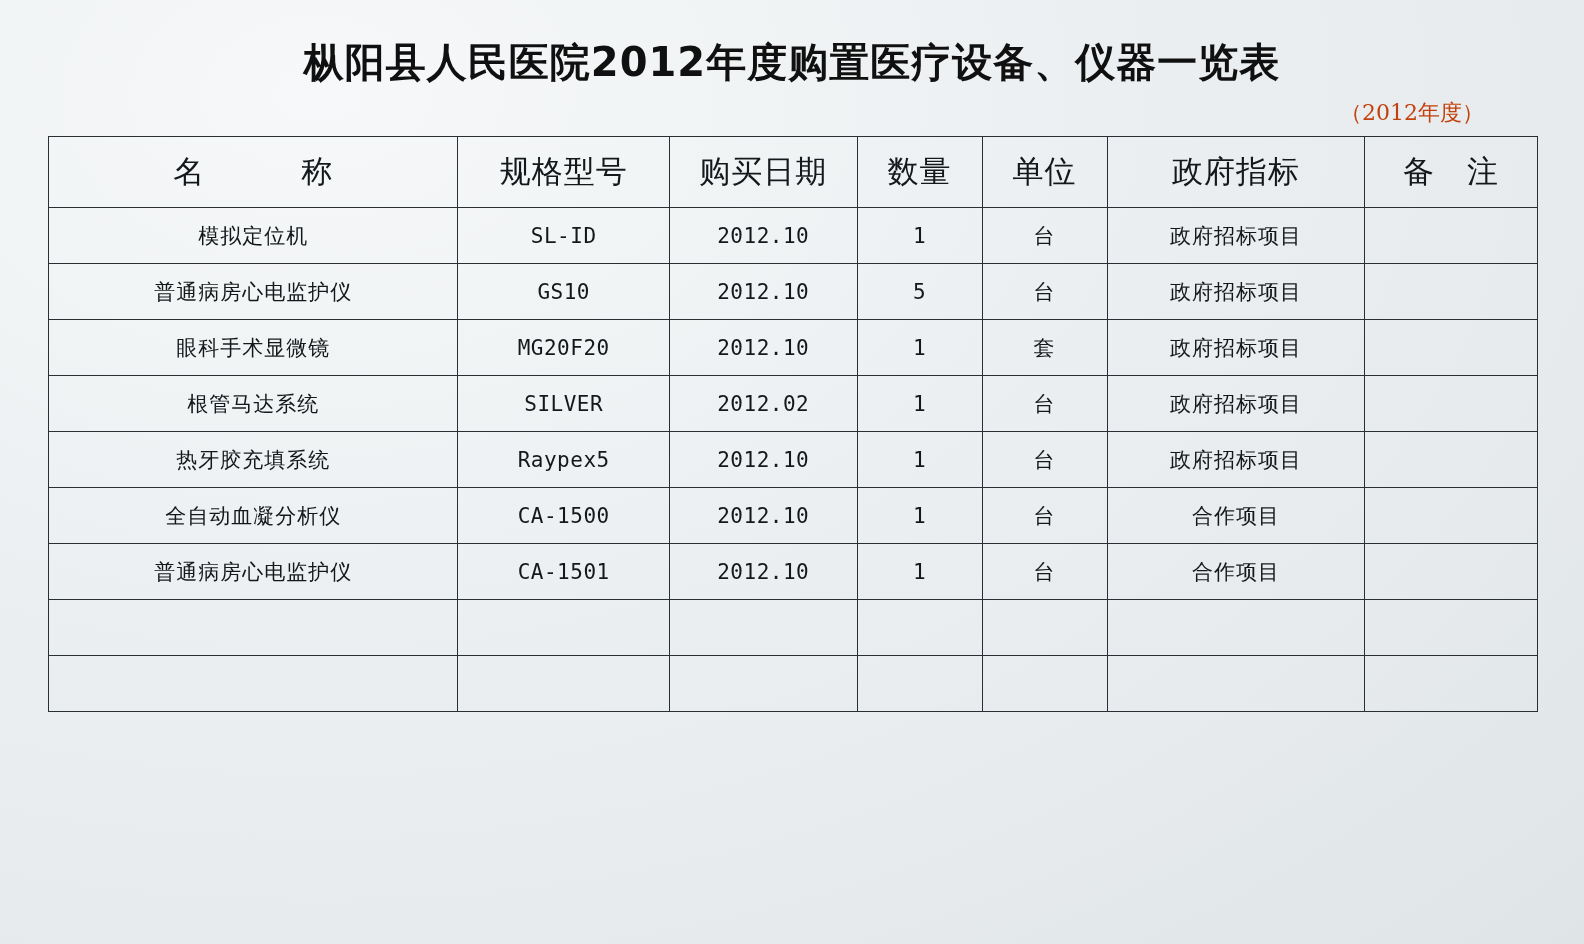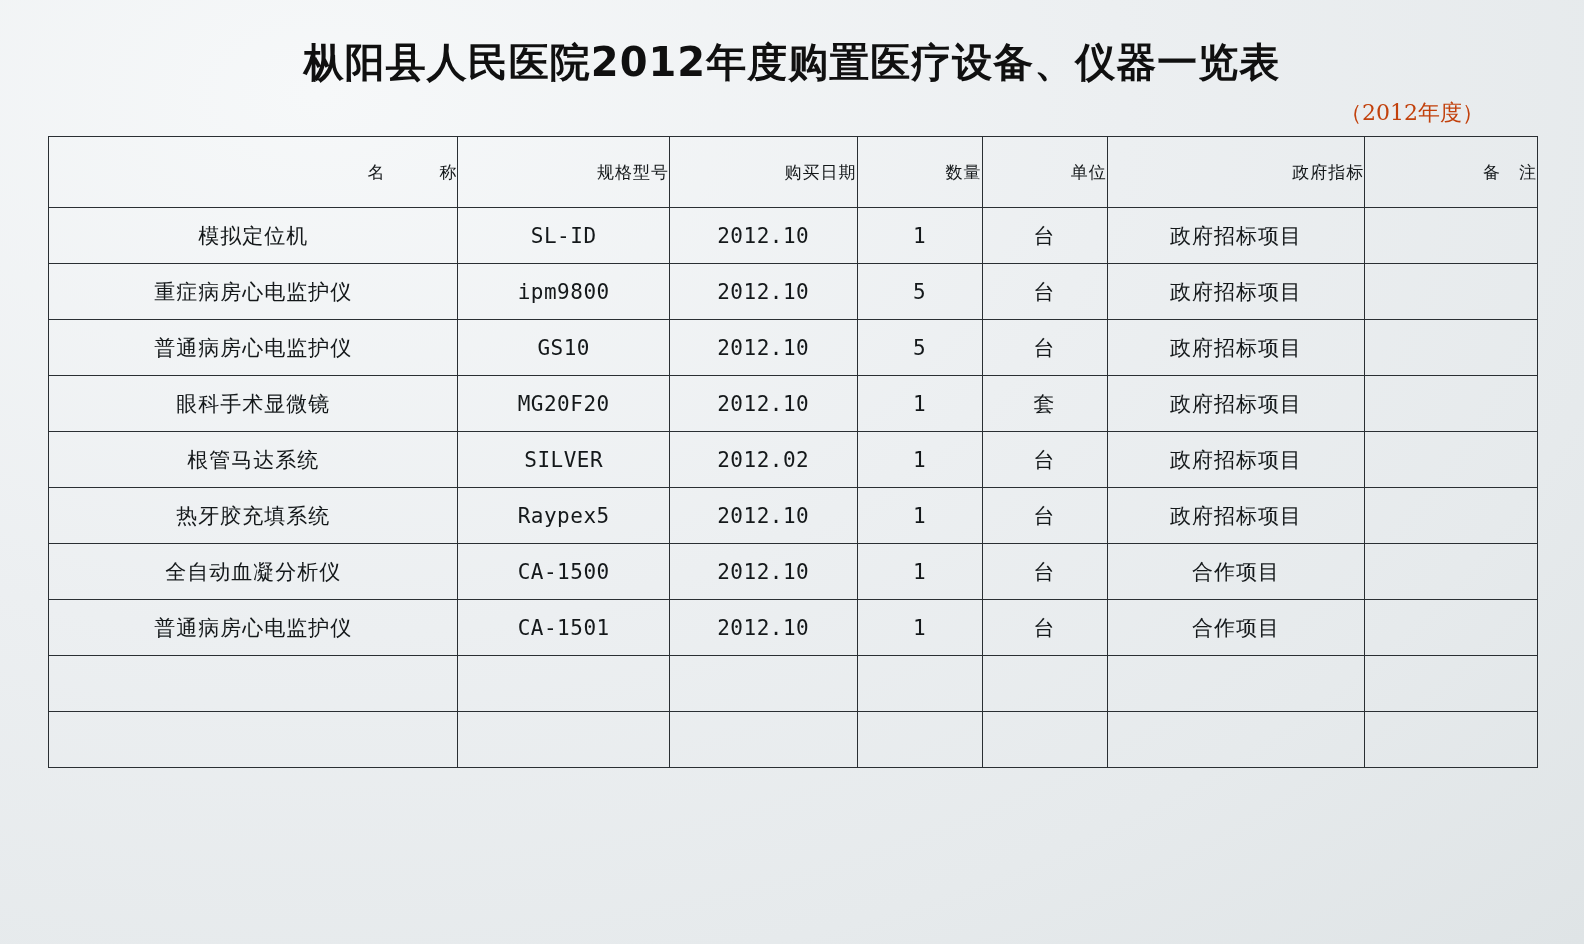--- a/index.html
+++ b/index.html
@@ -66,23 +66,22 @@
     padding: 0;
     text-align: center;
     vertical-align: middle;
     font-size: 21px;
     color: #14181a;
   }
   table.equipment thead th {
     height: 70px;
     font-weight: normal;
     font-family: "DejaVu Sans", sans-serif;
-    font-size: 17px;
+    font-size: 31px;
     letter-spacing: 1px;
-    text-align: right;
   }
   table.equipment tbody td {
     height: 55px;
   }
   .cn {
     font-family: "DejaVu Sans", sans-serif;
     font-size: 22px;
     letter-spacing: 1px;
   }
   .mono {
@@ -137,29 +136,20 @@
           <tr>
             <td class="cn">模拟定位机</td>
             <td class="mono">SL-ID</td>
             <td class="mono">2012.10</td>
             <td class="mono">1</td>
             <td class="cn">台</td>
             <td class="cn">政府招标项目</td>
             <td class="cn"></td>
           </tr>
           <tr>
-            <td class="cn">重症病房心电监护仪</td>
-            <td class="mono">ipm9800</td>
-            <td class="mono">2012.10</td>
-            <td class="mono">5</td>
-            <td class="cn">台</td>
-            <td class="cn">政府招标项目</td>
-            <td class="cn"></td>
-          </tr>
-          <tr>
             <td class="cn">普通病房心电监护仪</td>
             <td class="mono">GS10</td>
             <td class="mono">2012.10</td>
             <td class="mono">5</td>
             <td class="cn">台</td>
             <td class="cn">政府招标项目</td>
             <td class="cn"></td>
           </tr>
           <tr>
             <td class="cn">眼科手术显微镜</td>

